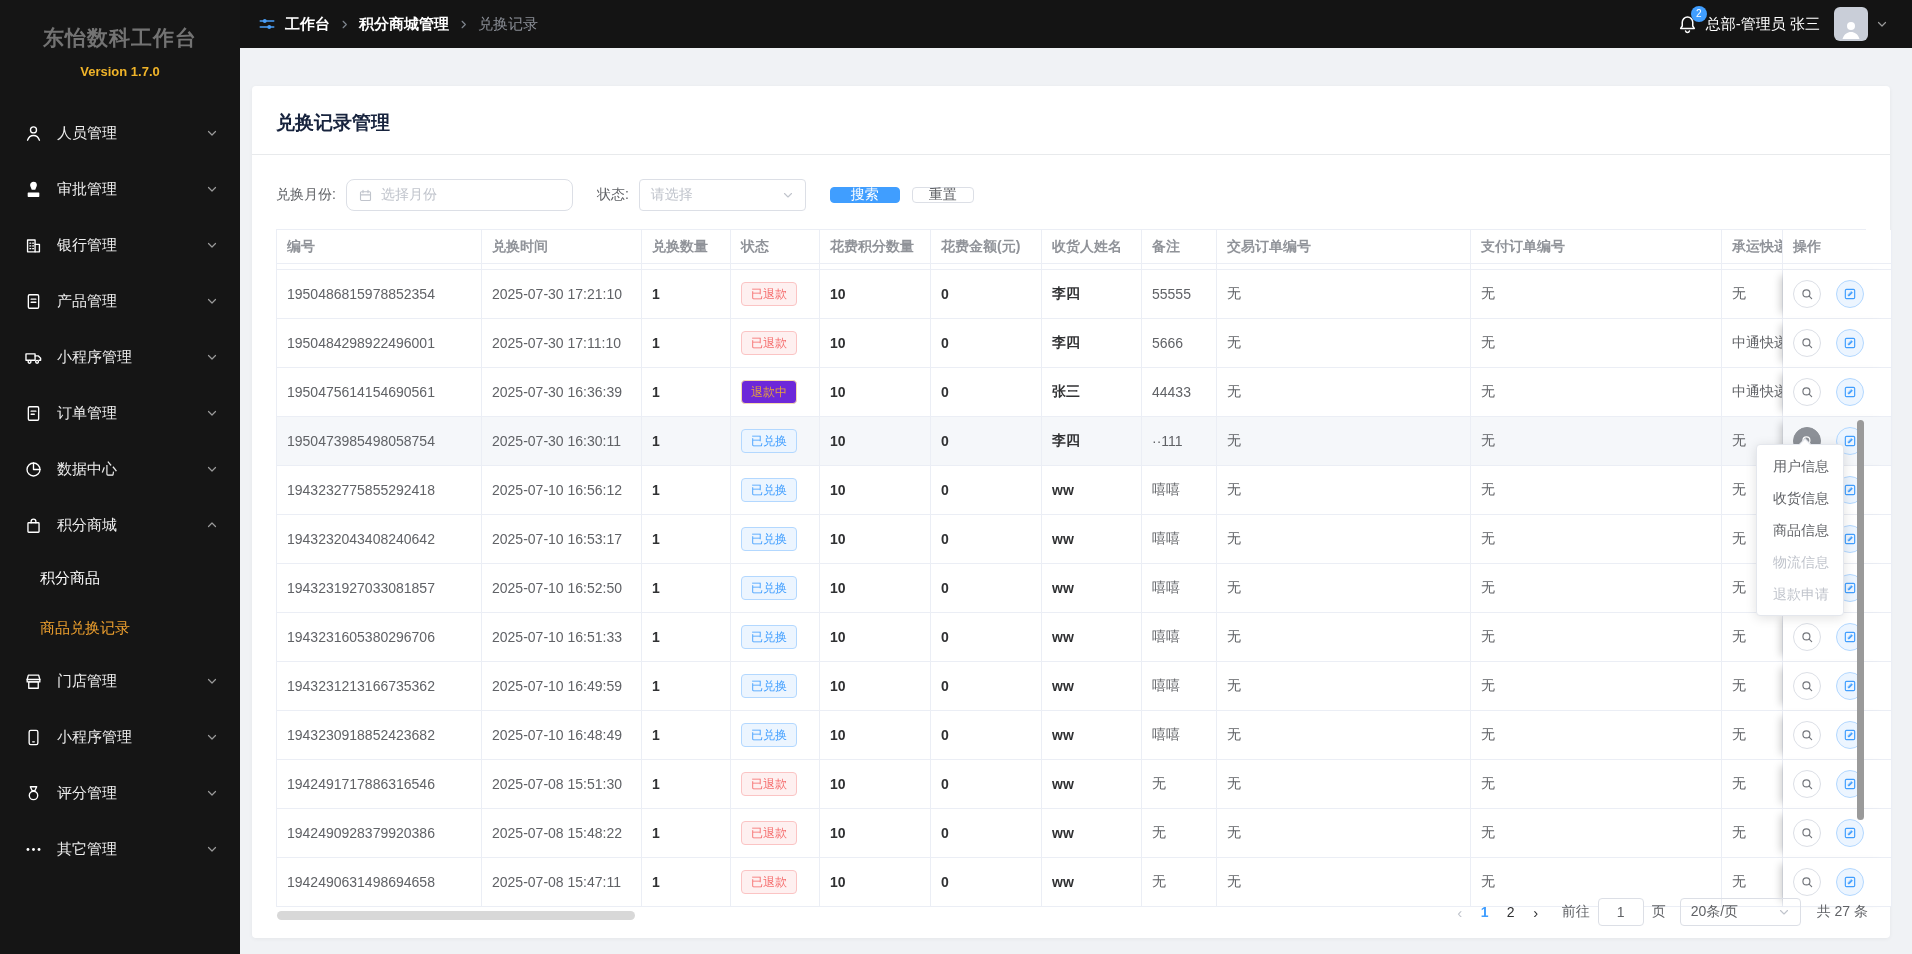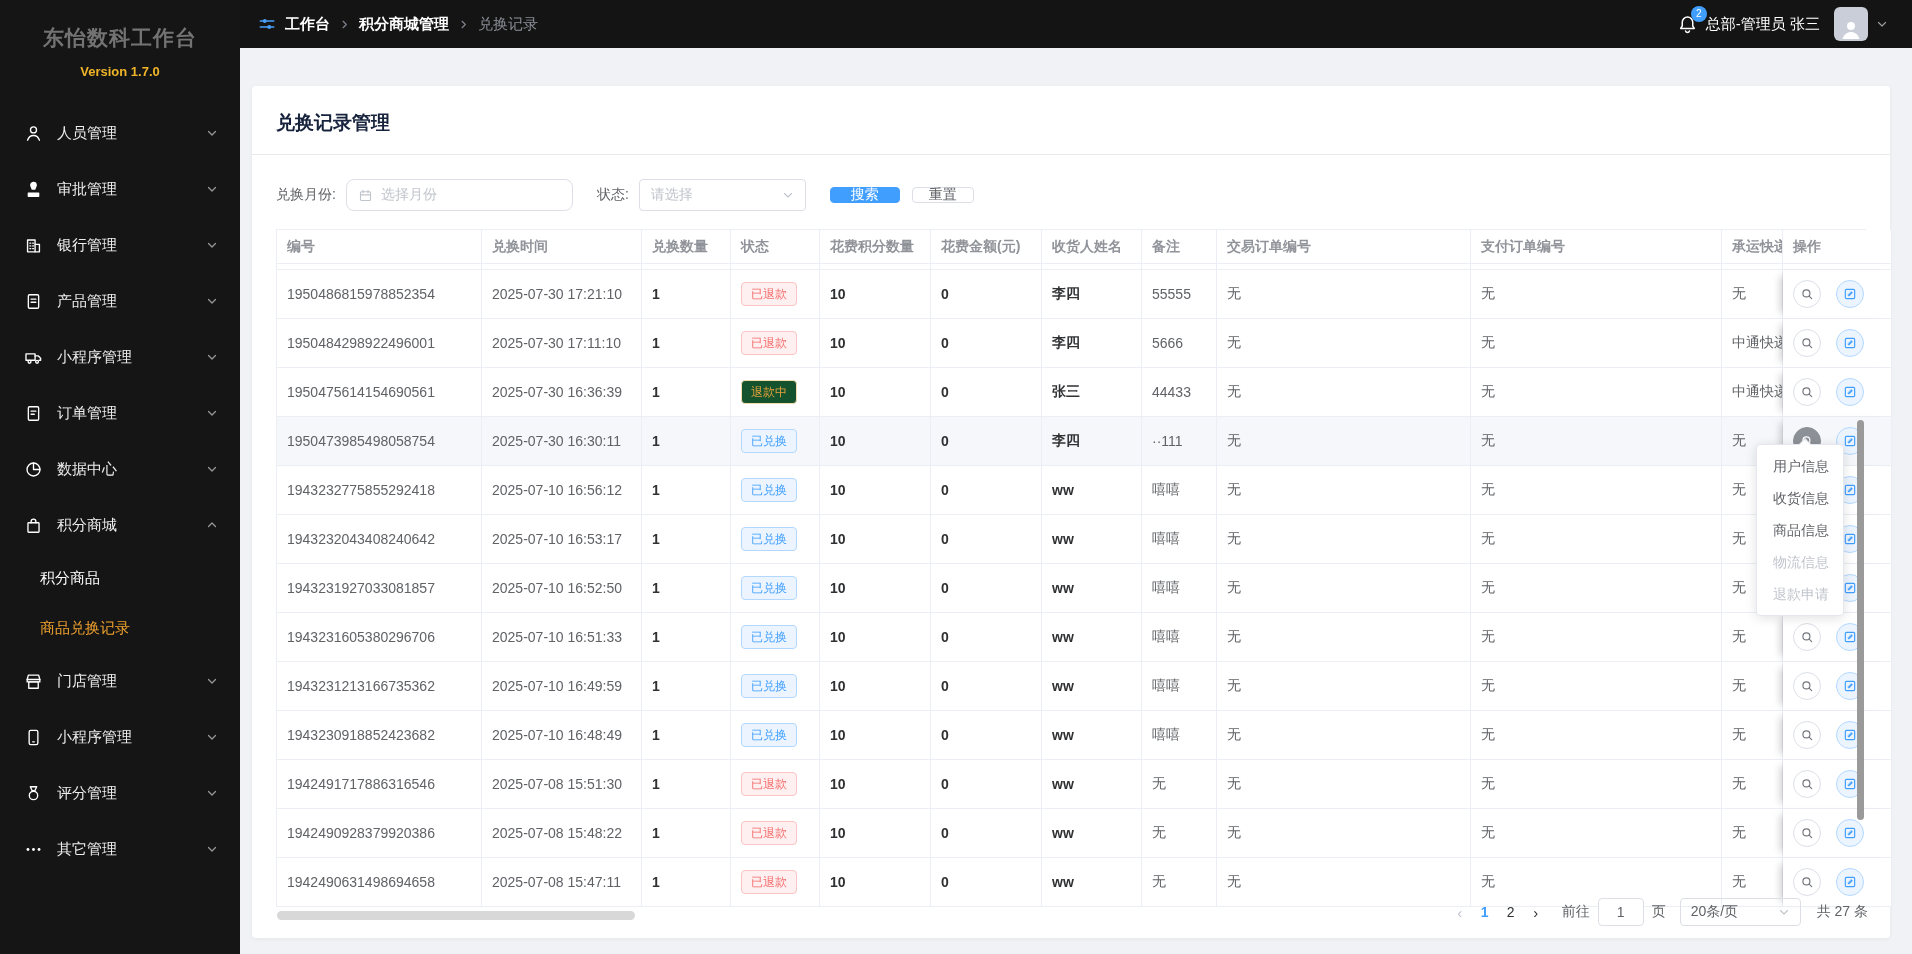--- a/index.html
+++ b/index.html
@@ -68,21 +68,21 @@
   th { height:34px; padding:0 10px; text-align:left; color:#909399; font-weight:600; background:#fff;
     border-right:1px solid #ebeef5; border-bottom:1px solid #ebeef5; white-space:nowrap; overflow:hidden; }
   td { height:49px; padding:0 10px; color:#606266; background:#fff;
     border-right:1px solid #ebeef5; border-bottom:1px solid #ebeef5; white-space:nowrap; overflow:hidden; }
   tr.sliver td { height:6px; padding:0; }
   tr.active td { background:#f5f7fa; }
   td.bold { font-weight:700; color:#303133; }
   td.ops { box-shadow:-8px 0 8px -6px rgba(0,0,0,.22); }
   .tag { display:inline-block; height:24px; line-height:22px; padding:0 9px; border-radius:4px; font-size:12px; border:1px solid; }
   .tag.danger  { color:#f56c6c; background:#fef0f0; border-color:#fbc4c4; }
-  .tag.warning { color:#e6a23c; background:#14532d; border-color:#f5dab1; }
+  .tag.warning { color:#e6a23c; background:#6d28d9; border-color:#f5dab1; }
   .tag.primary { color:#409eff; background:#ecf5ff; border-color:#b3d8ff; }
   .op-btn { width:28px; height:28px; border-radius:50%; display:inline-flex; align-items:center; justify-content:center;
     margin-right:11px; cursor:pointer; vertical-align:middle; }
   .op-btn svg { width:14px; height:14px; }
   .op-view { border:1px solid #dcdfe6; background:#fff; color:#73767c; }
   .op-view.dark { background:#8c9097; border-color:#8c9097; color:#fff; }
   .op-edit { border:1px solid #b3d8ff; background:#ecf5ff; color:#409eff; }
   .v-scrollbar { position:absolute; right:2px; top:190px; width:7px; height:400px; background:#9a9a9a; border-radius:4px; z-index:5; }
   .h-scrollbar { position:absolute; left:0; bottom:-13px; width:358px; height:9px; background:#d8d8d8; border-radius:5px; }
 

